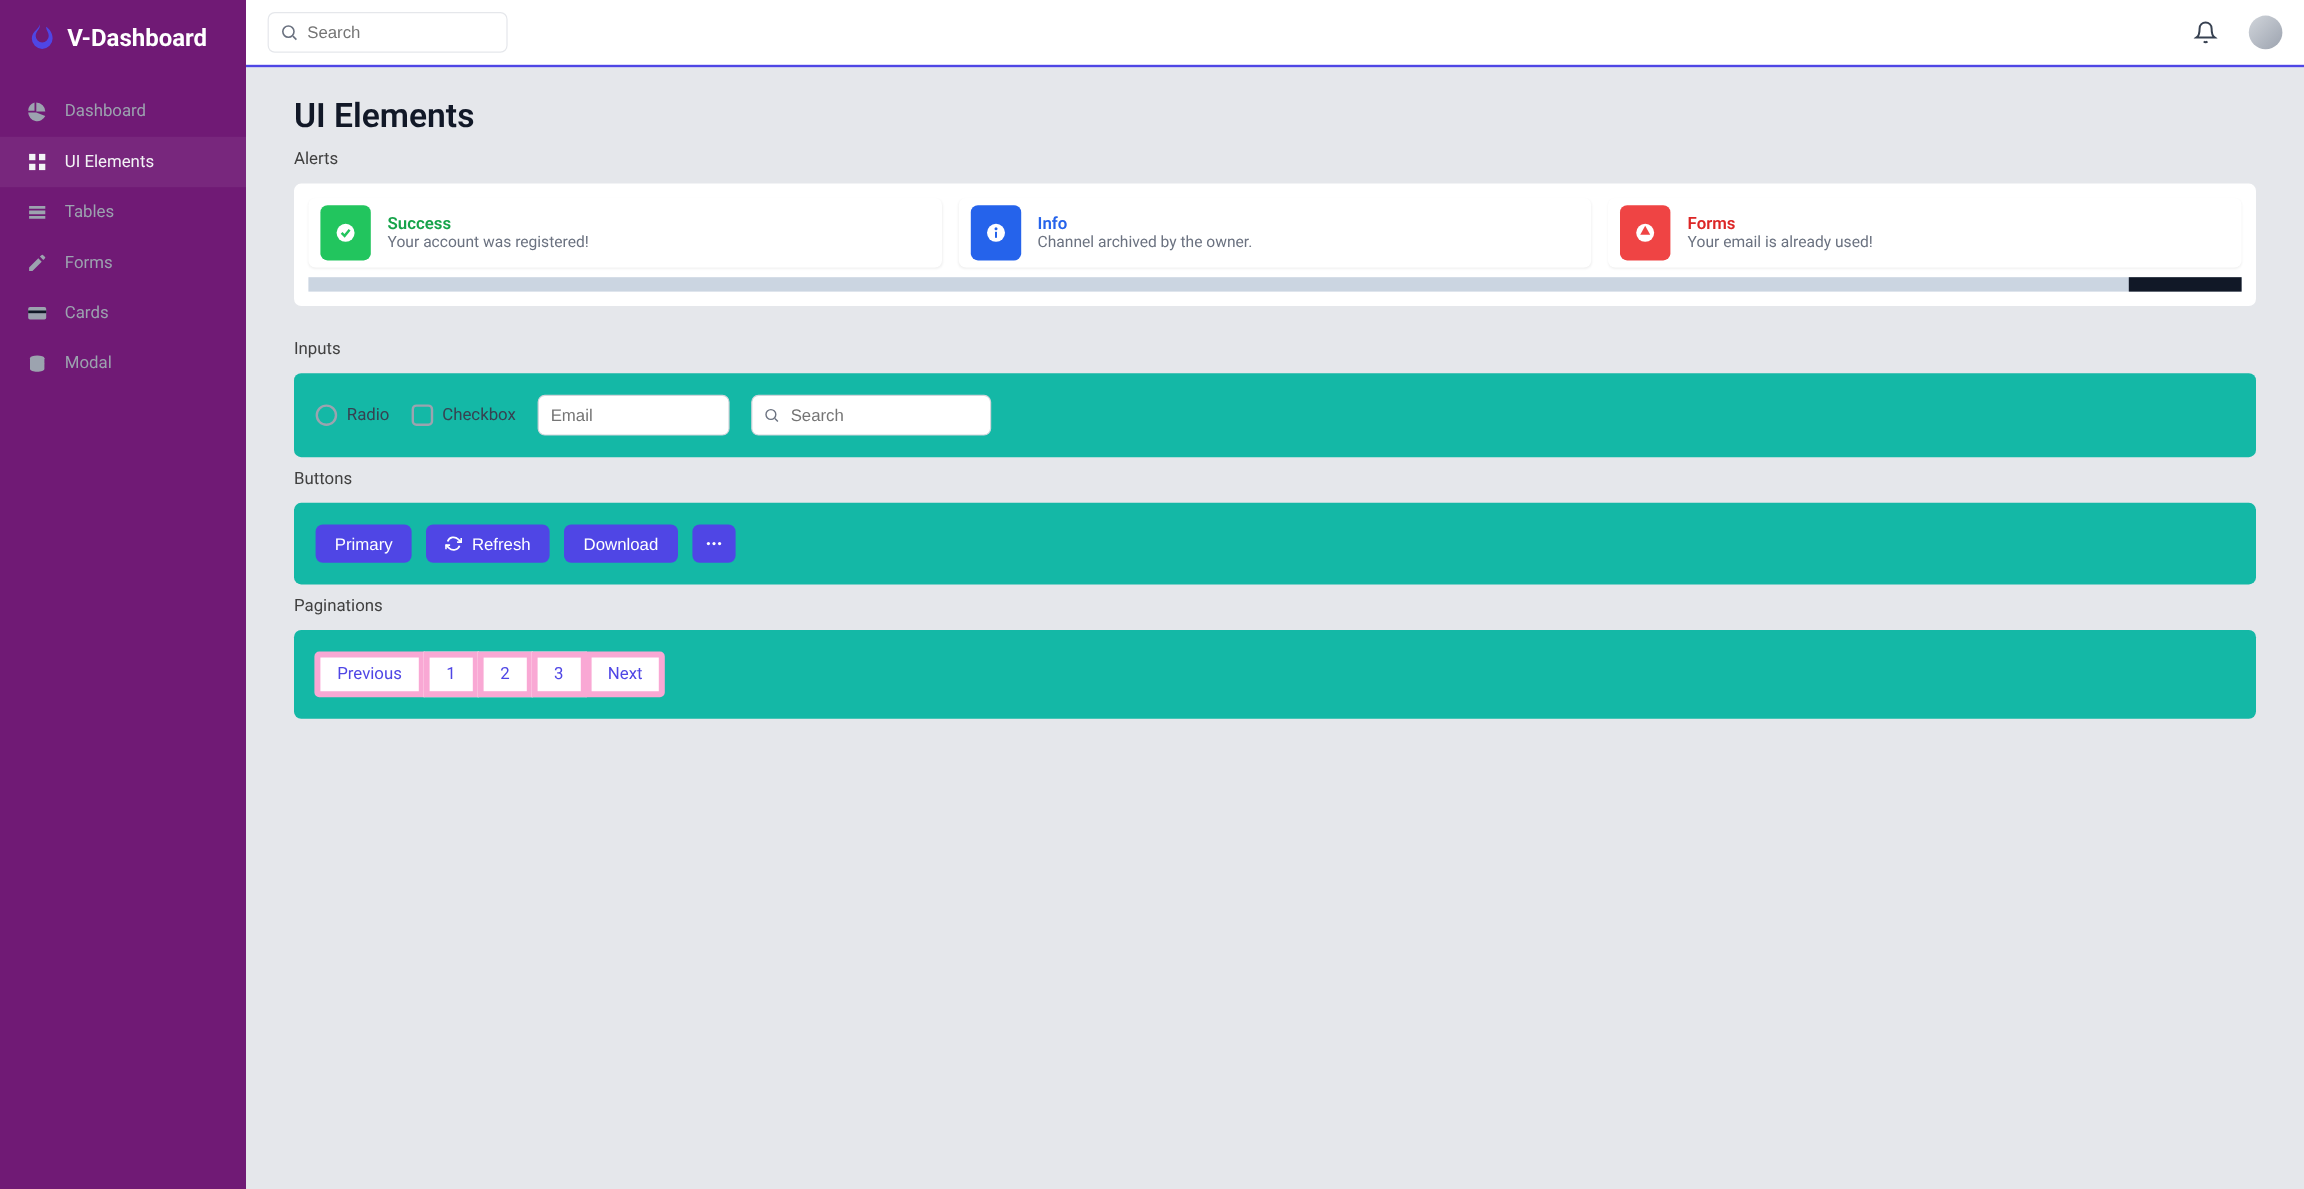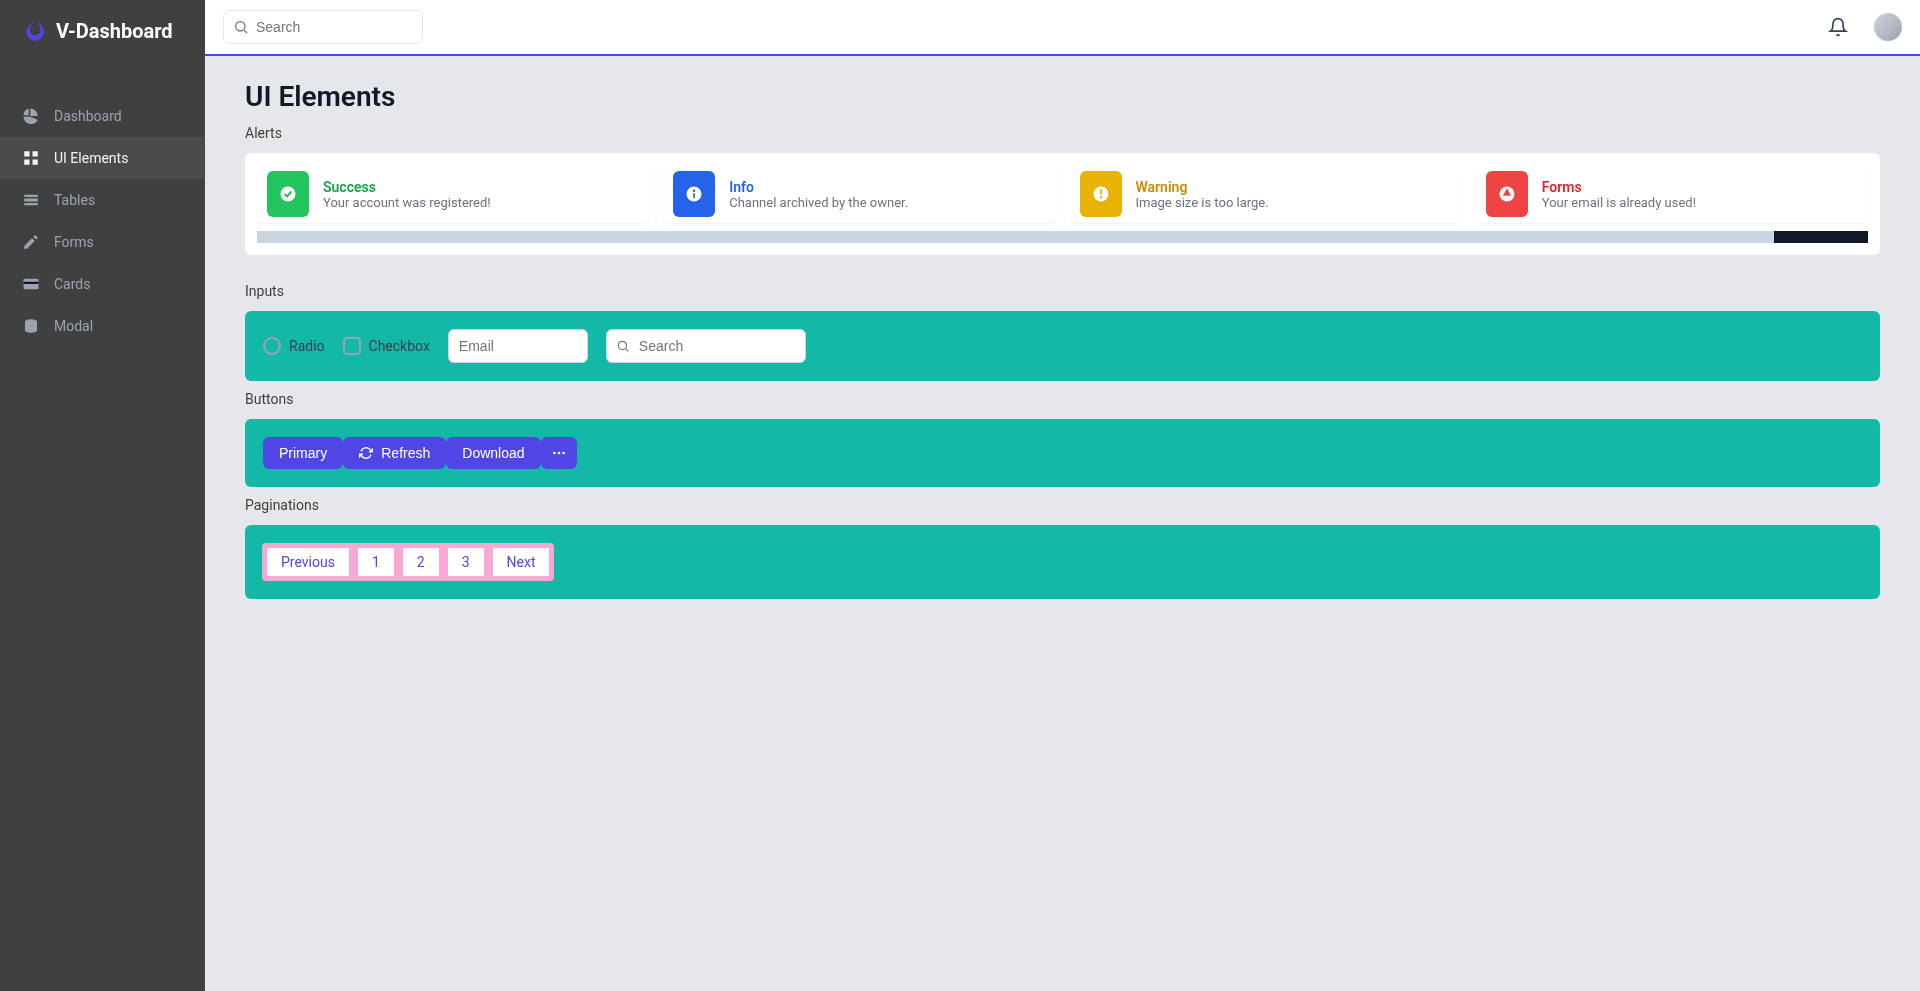--- a/index.html
+++ b/index.html
@@ -1,18 +1,18 @@
 <!DOCTYPE html>
 <html><head>
 <meta charset="utf-8">
 <style>
 * { box-sizing: border-box; margin: 0; padding: 0; }
 body { font-family: -apple-system, BlinkMacSystemFont, "Segoe UI", Roboto, sans-serif; background: #e5e7eb; color: #111827; }
 .layout { display: flex; height: 100vh; }
-.sidebar { width: 205px; background: #404040; color: #9ca3af; display: flex; flex-direction: column; flex-shrink: 0; gap: 23px; }
+.sidebar { width: 205px; background: #701a75; color: #9ca3af; display: flex; flex-direction: column; flex-shrink: 0; }
 .brand { display: flex; align-items: center; gap: 10px; padding: 18px 20px; color: #fff; font-weight: 700; font-size: 20px; }
 .brand-icon { width: 26px; height: 26px; color: #4f46e5; }
 .nav { margin-top: 10px; }
 .nav-item { display: flex; align-items: center; gap: 14px; padding: 12px 22px; font-size: 14px; cursor: pointer; }
 .nav-item.active { background: rgba(255,255,255,0.06); color: #f3f4f6; }
 .nav-icon { width: 18px; height: 18px; flex-shrink: 0; }
 .main { flex: 1; display: flex; flex-direction: column; overflow: hidden; }
 .topbar { background: #fff; border-bottom: 2px solid #4f46e5; display: flex; align-items: center; padding: 10px 18px; gap: 12px; }
 .search-wrap { position: relative; width: 200px; }
 .search-wrap svg { position: absolute; left: 10px; top: 50%; transform: translateY(-50%); width: 16px; height: 16px; color: #6b7280; }
@@ -37,25 +37,25 @@
 .alert-warning .alert-title { color:#ca8a04; }
 .alert-error .alert-title { color:#dc2626; }
 .alert-msg { font-size:13px; color:#6b7280; }
 .scroll-track { height:12px; background:#cbd5e1; margin-top:8px; position:relative; }
 .scroll-thumb { position:absolute; right:0; top:0; bottom:0; width:94px; background:#111827; }
 .panel { background:#14b8a6; border-radius:6px; padding:18px; margin-bottom:8px; }
 .inputs-row { display:flex; align-items:center; gap:18px; }
 .radio-lbl { display:flex; align-items:center; gap:8px; font-size:14px; color:#374151; }
 .rbox { width:18px; height:18px; border:2px solid #9ca3af; border-radius:50%; display:inline-block; }
 .cbox { width:18px; height:18px; border:2px solid #9ca3af; border-radius:4px; display:inline-block; }
-.txt-in { padding:8px 10px; border:1px solid #d1d5db; border-radius:6px; font-size:14px; width:140px; }
+.txt-in { padding:8px 10px; border:1px solid #d1d5db; border-radius:6px; font-size:14px; width:160px; }
 .search2 { position:relative; }
 .search2 svg { position:absolute; left:10px; top:50%; transform:translateY(-50%); width:14px; height:14px; color:#6b7280; }
 .search2 input { padding:8px 10px 8px 32px; border:1px solid #d1d5db; border-radius:6px; font-size:14px; width:200px; }
-.btns-row { display:flex; }
+.btns-row { display:flex; gap:12px; }
 .btn { background:#4f46e5; color:#fff; border:none; padding:8px 16px; border-radius:6px; font-size:14px; font-weight:500; cursor:pointer; display:inline-flex; align-items:center; gap:8px; }
 .btn-icon { width:36px; padding:8px; justify-content:center; }
 .pagi { display:inline-flex; }
 .pagi a { border:5px solid #f9a8d4; padding:6px 14px; font-size:14px; color:#4f46e5; text-decoration:none; margin-left:-1px; cursor:pointer; background:#fff; }
 .pagi a:first-child { border-radius:4px 0 0 4px; }
 .pagi a:last-child { border-radius:0 4px 4px 0; }
 </style>
 </head>
 <body>
 
@@ -152,33 +152,20 @@
             <div class="alert-ic">
                 <svg width="20" height="20" viewBox="0 0 24 24" fill="currentColor">
                   <circle cx="12" cy="12" r="9" fill="#fff"></circle>
                   <circle cx="12" cy="8" r="1.5" fill="#2563eb"></circle>
                   <rect x="11" y="11" width="2" height="6" fill="#2563eb"></rect>
                 </svg>
               </div>
             <div>
               <div class="alert-title">Info</div>
               <div class="alert-msg">Channel archived by the owner.</div>
-            </div>
-          </div>
-          <div class="alert alert-warning">
-            <div class="alert-ic">
-                <svg width="20" height="20" viewBox="0 0 24 24" fill="currentColor">
-                  <circle cx="12" cy="12" r="9" fill="#fff"></circle>
-                  <rect x="11" y="6" width="2" height="7" fill="#eab308"></rect>
-                  <circle cx="12" cy="16" r="1.5" fill="#eab308"></circle>
-                </svg>
-              </div>
-            <div>
-              <div class="alert-title">Warning</div>
-              <div class="alert-msg">Image size is too large.</div>
             </div>
           </div>
           <div class="alert alert-error">
             <div class="alert-ic">
                 <svg width="20" height="20" viewBox="0 0 24 24" fill="currentColor">
                   <circle cx="12" cy="12" r="9" fill="#fff"></circle>
                   <path d="M12 5l-5 9h10z" fill="#ef4444"></path>
                 </svg>
               </div>
             <div>

